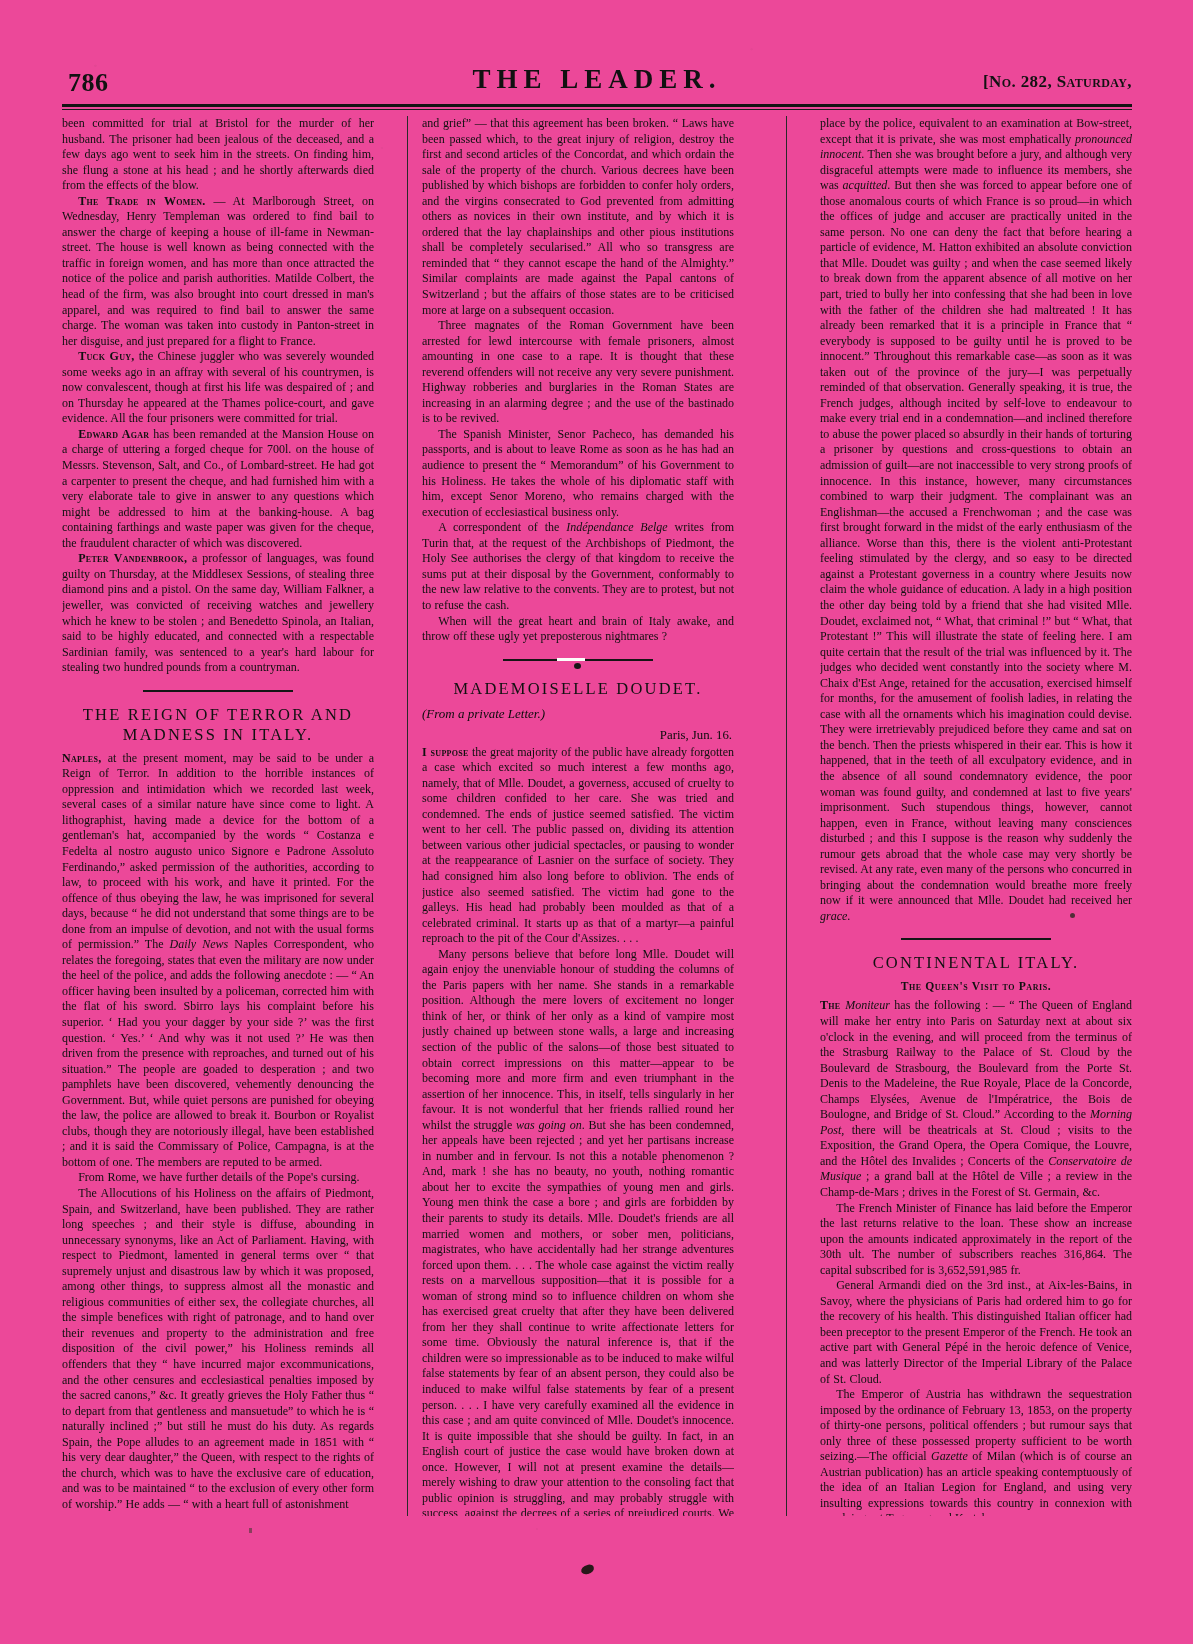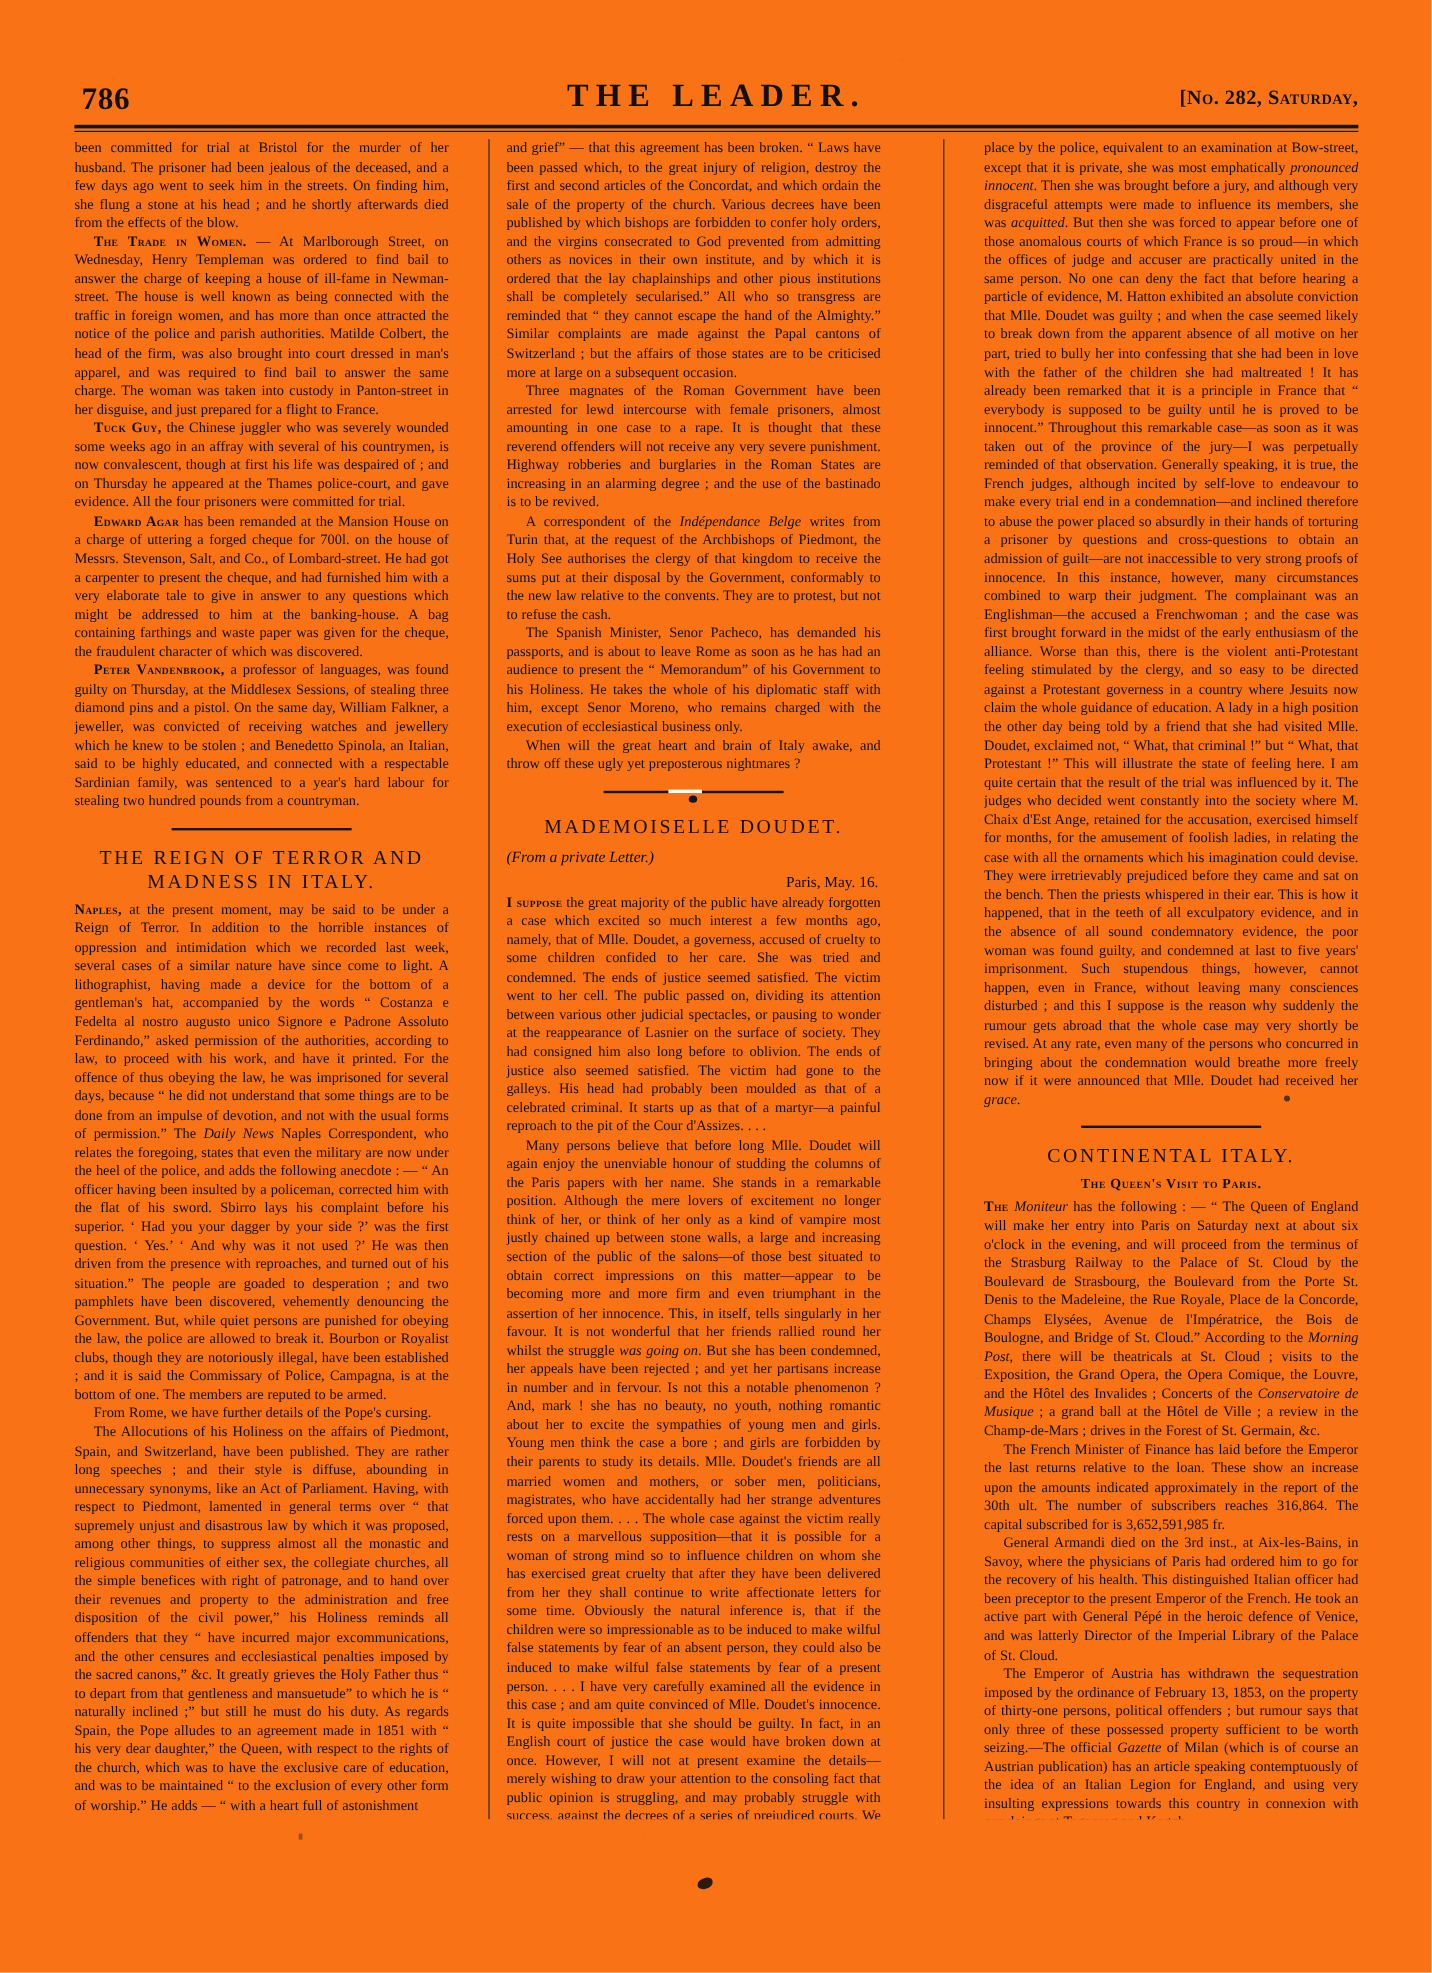--- a/index.html
+++ b/index.html
@@ -16,21 +16,21 @@
     color: #0b0b0b;
     overflow: hidden;
   }
 
   
   .page {
     position: absolute;
     left: 0; top: 0;
     width: 1193px;
     height: 1644px;
-    background: #f97316;
+    background: #ec4899;
   }
 
   
   .speckle {
     position: absolute;
     left: 0; top: 0; right: 0; bottom: 0;
     pointer-events: none;
     opacity: .5;
     background-image:
       radial-gradient(circle at 8% 4%, rgba(60,55,45,.10) 0 1px, transparent 1.4px),
@@ -298,33 +298,33 @@
       <p class="bt">The Allocutions of his Holiness on the affairs of Piedmont, Spain, and Switzerland, have been published. They are rather long speeches ; and their style is diffuse, abounding in unnecessary synonyms, like an Act of Parliament. Having, with respect to Piedmont, lamented in general terms over “ that supremely unjust and disastrous law by which it was proposed, among other things, to suppress almost all the monastic and religious communities of either sex, the collegiate churches, all the simple benefices with right of patronage, and to hand over their revenues and property to the administration and free disposition of the civil power,” his Holiness reminds all offenders that they “ have incurred major excommunications, and the other censures and ecclesiastical penalties imposed by the sacred canons,” &amp;c. It greatly grieves the Holy Father thus “ to depart from that gentleness and mansuetude” to which he is “ naturally inclined ;” but still he must do his duty. As regards Spain, the Pope alludes to an agreement made in 1851 with “ his very dear daughter,” the Queen, with respect to the rights of the church, which was to have the exclusive care of education, and was to be maintained “ to the exclusion of every other form of worship.” He adds — “ with a heart full of astonishment</p>
 
     </div>
 
     <div class="col col-2">
 
       <p class="bt cont">and grief” — that this agreement has been broken. “ Laws have been passed which, to the great injury of religion, destroy the first and second articles of the Concordat, and which ordain the sale of the property of the church. Various decrees have been published by which bishops are forbidden to confer holy orders, and the virgins consecrated to God prevented from admitting others as novices in their own institute, and by which it is ordered that the lay chaplainships and other pious institutions shall be completely secularised.” All who so transgress are reminded that “ they cannot escape the hand of the Almighty.” Similar complaints are made against the Papal cantons of Switzerland ; but the affairs of those states are to be criticised more at large on a subsequent occasion.</p>
 
       <p class="bt">Three magnates of the Roman Government have been arrested for lewd intercourse with female prisoners, almost amounting in one case to a rape. It is thought that these reverend offenders will not receive any very severe punishment. Highway robberies and burglaries in the Roman States are increasing in an alarming degree ; and the use of the bastinado is to be revived.</p>
 
+      <p class="bt">The Spanish Minister, Senor Pacheco, has demanded his passports, and is about to leave Rome as soon as he has had an audience to present the “ Memorandum” of his Government to his Holiness. He takes the whole of his diplomatic staff with him, except Senor Moreno, who remains charged with the execution of ecclesiastical business only.</p>
+
       <p class="bt"><span>A correspondent of the </span><span class="it">Indépendance Belge</span><span> writes from Turin that, at the request of the Archbishops of Piedmont, the Holy See authorises the clergy of that kingdom to receive the sums put at their disposal by the Government, conformably to the new law relative to the convents. They are to protest, but not to refuse the cash.</span></p>
 
-      <p class="bt">The Spanish Minister, Senor Pacheco, has demanded his passports, and is about to leave Rome as soon as he has had an audience to present the “ Memorandum” of his Government to his Holiness. He takes the whole of his diplomatic staff with him, except Senor Moreno, who remains charged with the execution of ecclesiastical business only.</p>
-
       <p class="bt">When will the great heart and brain of Italy awake, and throw off these ugly yet preposterous nightmares ?</p>
 
       <div class="sect-rule ornament"></div>
 
       <h2 class="sect">MADEMOISELLE DOUDET.</h2>
 
       <div class="byline">(From a private Letter.)</div>
 
-      <div class="dateline">Paris, May. 16.</div>
+      <div class="dateline">Paris, Jun. 16.</div>
 
       <p class="bt noind"><span class="sc">I suppose</span><span> the great majority of the public have already forgotten a case which excited so much interest a few months ago, namely, that of Mlle. Doudet, a governess, accused of cruelty to some children confided to her care. She was tried and condemned. The ends of justice seemed satisfied. The victim went to her cell. The public passed on, dividing its attention between various other judicial spectacles, or pausing to wonder at the reappearance of Lasnier on the surface of society. They had consigned him also long before to oblivion. The ends of justice also seemed satisfied. The victim had gone to the galleys. His head had probably been moulded as that of a celebrated criminal. It starts up as that of a martyr—a painful reproach to the pit of the Cour d'Assizes. . . .</span></p>
 
       <p class="bt"><span>Many persons believe that before long Mlle. Doudet will again enjoy the unenviable honour of studding the columns of the Paris papers with her name. She stands in a remarkable position. Although the mere lovers of excitement no longer think of her, or think of her only as a kind of vampire most justly chained up between stone walls, a large and increasing section of the public of the salons—of those best situated to obtain correct impressions on this matter—appear to be becoming more and more firm and even triumphant in the assertion of her innocence. This, in itself, tells singularly in her favour. It is not wonderful that her friends rallied round her whilst the struggle </span><span class="it">was going on</span><span>. But she has been condemned, her appeals have been rejected ; and yet her partisans increase in number and in fervour. Is not this a notable phenomenon ? And, mark ! she has no beauty, no youth, nothing romantic about her to excite the sympathies of young men and girls. Young men think the case a bore ; and girls are forbidden by their parents to study its details. Mlle. Doudet's friends are all married women and mothers, or sober men, politicians, magistrates, who have accidentally had her strange adventures forced upon them. . . . The whole case against the victim really rests on a marvellous supposition—that it is possible for a woman of strong mind so to influence children on whom she has exercised great cruelty that after they have been delivered from her they shall continue to write affectionate letters for some time. Obviously the natural inference is, that if the children were so impressionable as to be induced to make wilful false statements by fear of an absent person, they could also be induced to make wilful false statements by fear of a present person. . . . I have very carefully examined all the evidence in this case ; and am quite convinced of Mlle. Doudet's innocence. It is quite impossible that she should be guilty. In fact, in an English court of justice the case would have broken down at once. However, I will not at present examine the details—merely wishing to draw your attention to the consoling fact that public opinion is struggling, and may probably struggle with success, against the decrees of a series of prejudiced courts. We Englishmen are particularly interested in this question on general grounds. When the first examination of Mlle. Doudet took</span></p>
 
     </div>
 
     <div class="col col-3">
 
       <p class="bt cont"><span>place by the police, equivalent to an examination at Bow-street, except that it is private, she was most emphatically </span><span class="it">pronounced innocent</span><span>. Then she was brought before a jury, and although very disgraceful attempts were made to influence its members, she was </span><span class="it">acquitted</span><span>. But then she was forced to appear before one of those anomalous courts of which France is so proud—in which the offices of judge and accuser are practically united in the same person. No one can deny the fact that before hearing a particle of evidence, M. Hatton exhibited an absolute conviction that Mlle. Doudet was guilty ; and when the case seemed likely to break down from the apparent absence of all motive on her part, tried to bully her into confessing that she had been in love with the father of the children she had maltreated ! It has already been remarked that it is a principle in France that “ everybody is supposed to be guilty until he is proved to be innocent.” Throughout this remarkable case—as soon as it was taken out of the province of the jury—I was perpetually reminded of that observation. Generally speaking, it is true, the French judges, although incited by self-love to endeavour to make every trial end in a condemnation—and inclined therefore to abuse the power placed so absurdly in their hands of torturing a prisoner by questions and cross-questions to obtain an admission of guilt—are not inaccessible to very strong proofs of innocence. In this instance, however, many circumstances combined to warp their judgment. The complainant was an Englishman—the accused a Frenchwoman ; and the case was first brought forward in the midst of the early enthusiasm of the alliance. Worse than this, there is the violent anti-Protestant feeling stimulated by the clergy, and so easy to be directed against a Protestant governess in a country where Jesuits now claim the whole guidance of education. A lady in a high position the other day being told by a friend that she had visited Mlle. Doudet, exclaimed not, “ What, that criminal !” but “ What, that Protestant !” This will illustrate the state of feeling here. I am quite certain that the result of the trial was influenced by it. The judges who decided went constantly into the society where M. Chaix d'Est Ange, retained for the accusation, exercised himself for months, for the amusement of foolish ladies, in relating the case with all the ornaments which his imagination could devise. They were irretrievably prejudiced before they came and sat on the bench. Then the priests whispered in their ear. This is how it happened, that in the teeth of all exculpatory evidence, and in the absence of all sound condemnatory evidence, the poor woman was found guilty, and condemned at last to five years' imprisonment. Such stupendous things, however, cannot happen, even in France, without leaving many consciences disturbed ; and this I suppose is the reason why suddenly the rumour gets abroad that the whole case may very shortly be revised. At any rate, even many of the persons who concurred in bringing about the condemnation would breathe more freely now if it were announced that Mlle. Doudet had received her </span><span class="it">grace</span><span>.</span></p>

